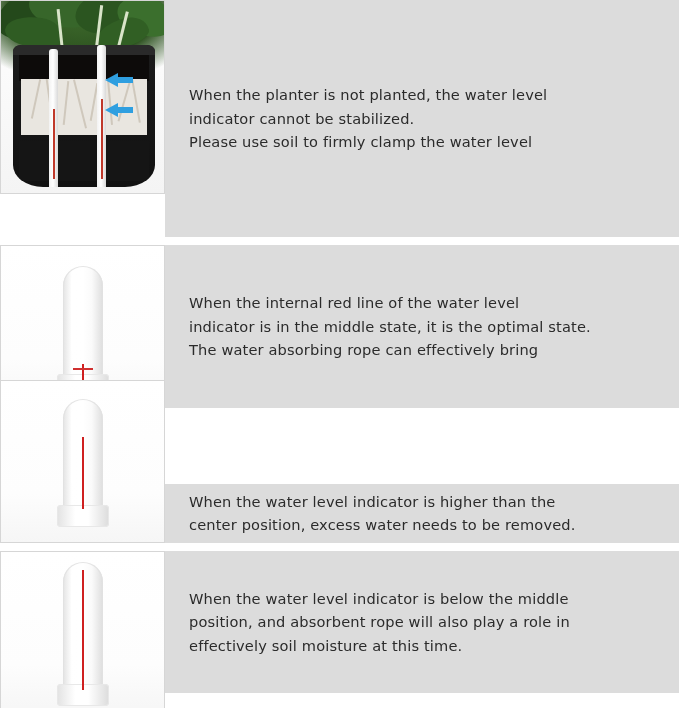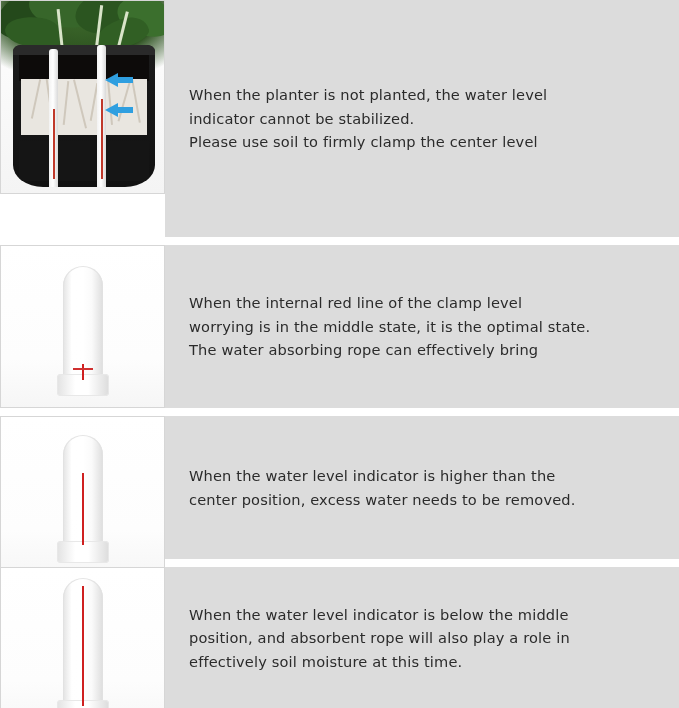--- a/index.html
+++ b/index.html
@@ -156,21 +156,21 @@
   .arrow-tail {
     position: absolute;
     height: 6px;
     width: 16px;
     background: #2f9fe0;
   }
 
   
   .row2 { height: 163px; }
   .row2 .thumb { height: 163px; }
-  .row3 { height: 143px; }
+  .row3 { height: 127px; align-items: flex-end; }
   .row3 .thumb { height: 163px; }
   .row4 { height: 142px; }
   .row4 .thumb { height: 163px; }
 
   .tube-shot {
     position: absolute;
     inset: 0;
     background: linear-gradient(180deg,#ffffff 0%,#fdfdfd 70%,#f6f6f6 100%);
   }
   .big-tube {
@@ -261,36 +261,36 @@
           <div class="arrow-tail" style="left:104px;top:32px;"></div>
           <div class="arrow" style="left:92px;top:28px;"></div>
           <div class="arrow-tail" style="left:104px;top:62px;"></div>
           <div class="arrow" style="left:92px;top:58px;"></div>
         </div>
       </div>
     </div>
     <div class="textpanel">
       <p>When the planter is not planted, the water level</p>
       <p>indicator cannot be stabilized.</p>
-      <p>Please use soil to firmly clamp the center level</p>
+      <p>Please use soil to firmly clamp the water level</p>
     </div>
   </div>
 
   <div class="row row2">
     <div class="thumb">
       <div class="tube-shot">
         <div class="big-tube" style="top:20px;height:120px;"></div>
         <div class="tube-cap" style="top:128px;"></div>
         <div class="red-line" style="top:118px;height:16px;"></div>
         <div class="red-tick" style="top:122px;"></div>
       </div>
     </div>
     <div class="textpanel">
-      <p>When the internal red line of the clamp level</p>
-      <p>worrying is in the middle state, it is the optimal state.</p>
+      <p>When the internal red line of the water level</p>
+      <p>indicator is in the middle state, it is the optimal state.</p>
       <p>The water absorbing rope can effectively bring</p>
     </div>
   </div>
 
   <div class="row row3">
     <div class="thumb">
       <div class="tube-shot">
         <div class="big-tube" style="top:18px;height:118px;"></div>
         <div class="tube-cap" style="top:124px;"></div>
         <div class="red-line" style="top:56px;height:72px;"></div>

